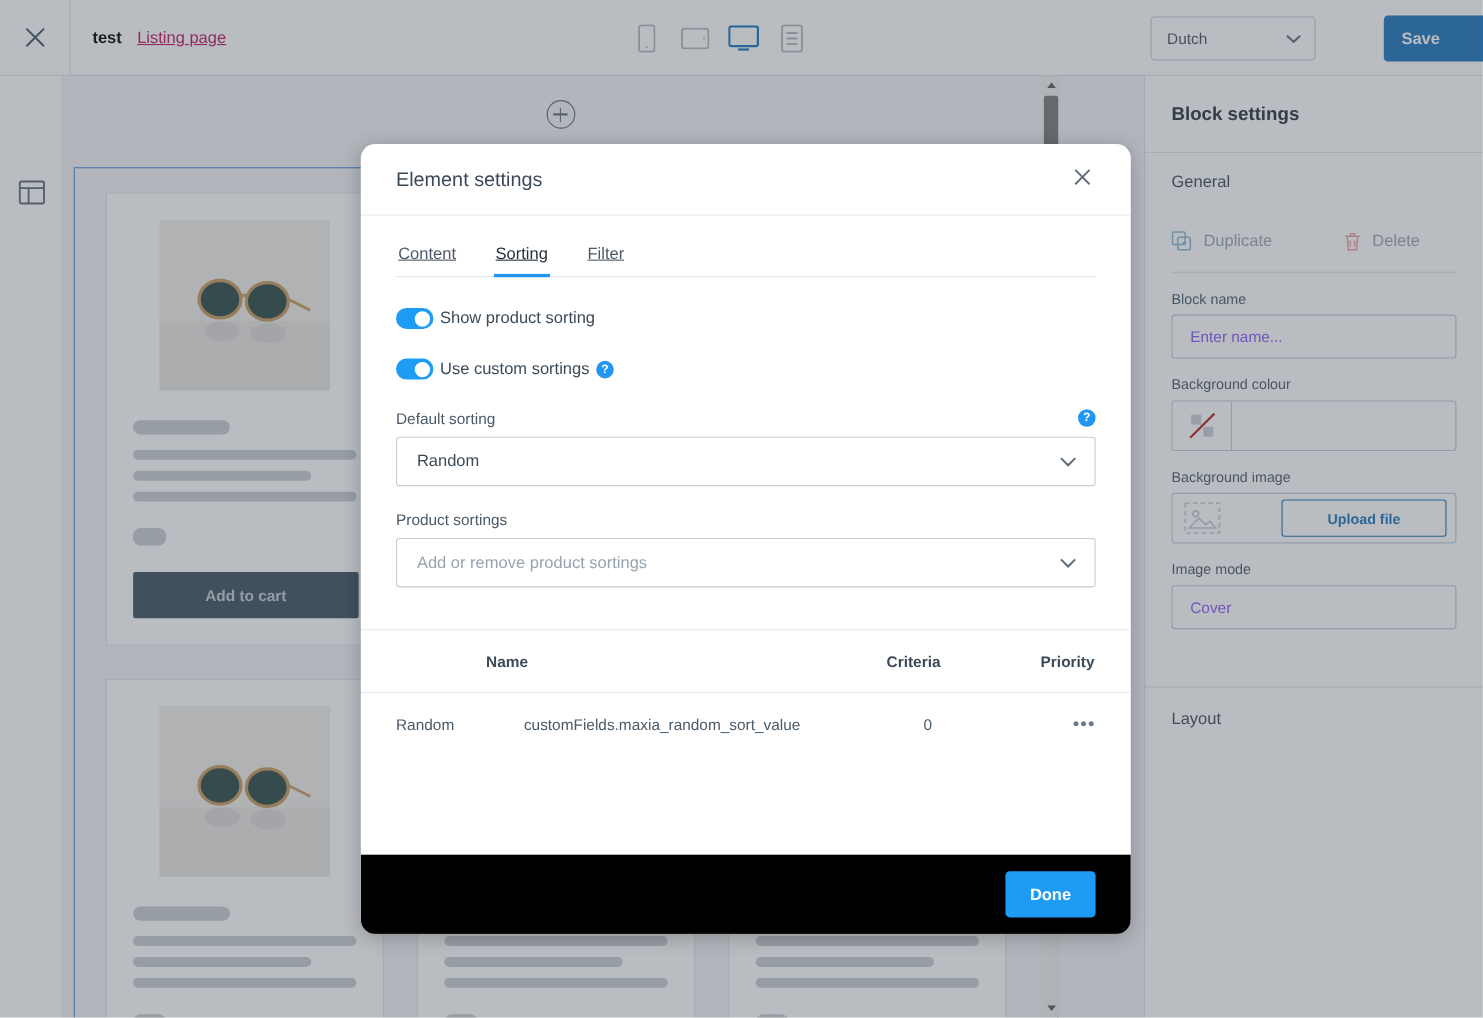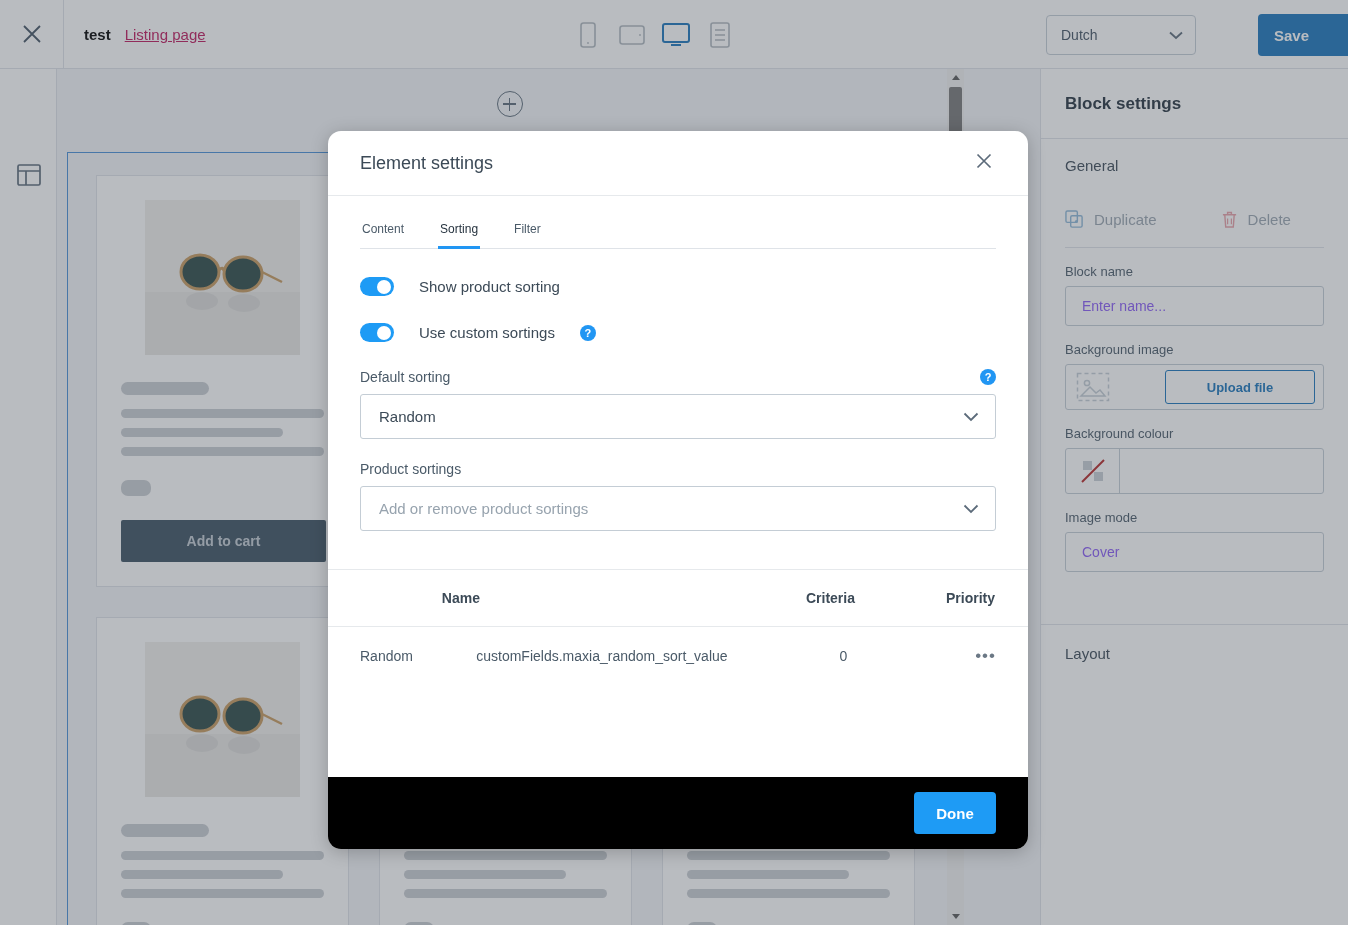--- a/index.html
+++ b/index.html
@@ -259,32 +259,32 @@
   .modal-title { font-size: 18px; color: #3c4a57; }
   .modal-x { cursor: pointer; padding: 6px; }
 
   .tabs {
     display: flex; gap: 32px;
     margin: 26px 32px 0 32px;
     border-bottom: 1px solid #dfe3e8;
   }
   .tab {
     padding: 0 2px 12px 2px;
-    font-size: 12px; color: #4a5a68;
-    cursor: pointer; position: relative;
+    font-size: 15px; color: #4a5a68;
+    cursor: pointer; position: relative; text-decoration: underline;
   }
   .tab.active { color: #26333f; }
   .tab.active::after {
     content: ""; position: absolute; left: 0; right: 0; bottom: -1px;
     height: 3px; background: #2196f3;
   }
 
   .modal-body { padding: 28px 32px 0 32px; flex: none; }
 
-  .toggle-row { display: flex; align-items: center; gap: 25px; margin-bottom: 27px; }
+  .toggle-row { display: flex; align-items: center; gap: 6px; margin-bottom: 27px; }
   .toggle {
     width: 34px; height: 19px; border-radius: 10px;
     background: #1e9bf5; position: relative; cursor: pointer; flex: none;
   }
   .toggle .knob {
     position: absolute; top: 2.5px; right: 3px;
     width: 14px; height: 14px; border-radius: 50%; background: #fff;
   }
   .toggle-label { font-size: 15px; color: #3c4a57; }
   .help-dot {
@@ -544,48 +544,48 @@
         <span>Delete</span>
       </div>
     </div>
 
     <div class="rp-field">
       <div class="rp-label">Block name</div>
       <div class="rp-input">Enter name...</div>
     </div>
 
     <div class="rp-field">
+      <div class="rp-label">Background colour</div>
+      <div class="color-row">
+        <div class="color-swatch">
+          <svg width="30" height="30" viewBox="0 0 30 30">
+            <rect x="5" y="5" width="9" height="9" fill="#c9cfd5"></rect>
+            <rect x="16" y="16" width="9" height="9" fill="#c9cfd5"></rect>
+            <path d="M4 26 L26 4" stroke="#b62626" stroke-width="2"></path>
+          </svg>
+        </div>
+        <div style="flex:1"></div>
+      </div>
+    </div>
+
+    <div class="rp-field">
       <div class="rp-label">Background image</div>
       <div class="bgimg-row">
         <div class="img-ph">
           <svg width="34" height="30" viewBox="0 0 34 30">
             <rect x="1.5" y="1.5" width="31" height="27" fill="none" stroke="#c4cdd5" stroke-width="1.5" stroke-dasharray="4 3"></rect>
             <circle cx="11" cy="11" r="2.6" fill="none" stroke="#c4cdd5" stroke-width="1.5"></circle>
             <path d="M5 24 L14 15 L20 21 L24 18 L29 24 Z" fill="none" stroke="#c4cdd5" stroke-width="1.5"></path>
           </svg>
         </div>
         <button class="upload-btn">Upload file</button>
       </div>
     </div>
 
     <div class="rp-field">
-      <div class="rp-label">Background colour</div>
-      <div class="color-row">
-        <div class="color-swatch">
-          <svg width="30" height="30" viewBox="0 0 30 30">
-            <rect x="5" y="5" width="9" height="9" fill="#c9cfd5"></rect>
-            <rect x="16" y="16" width="9" height="9" fill="#c9cfd5"></rect>
-            <path d="M4 26 L26 4" stroke="#b62626" stroke-width="2"></path>
-          </svg>
-        </div>
-        <div style="flex:1"></div>
-      </div>
-    </div>
-
-    <div class="rp-field">
       <div class="rp-label">Image mode</div>
       <div class="rp-input">Cover</div>
     </div>
 
     <div class="rp-divider"></div>
     <div class="rp-layout">Layout</div>
   </div>
 
 </div>
 

